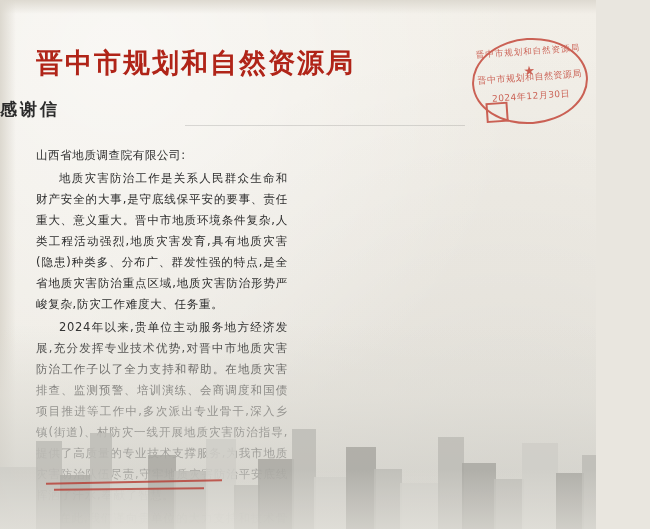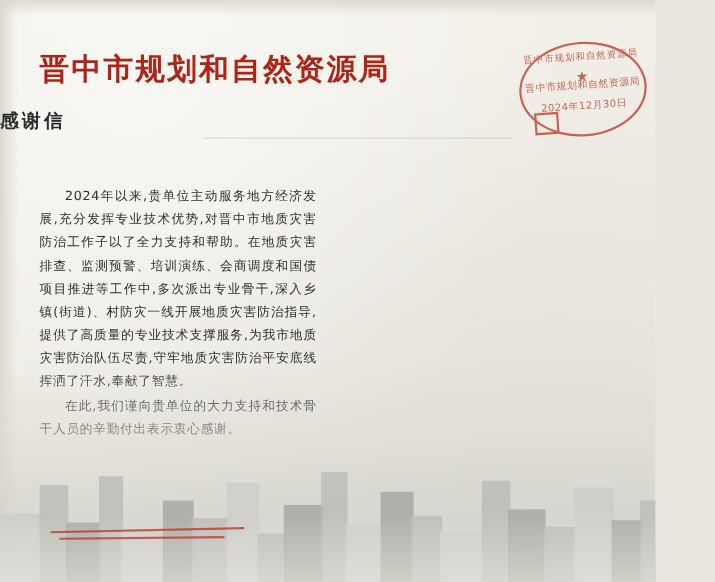--- a/index.html
+++ b/index.html
@@ -239,22 +239,24 @@
     <div class="seal-arc">晋中市规划和自然资源局</div>
     <div class="seal-star">★</div>
     <div class="seal-org">晋中市规划和自然资源局</div>
     <div class="seal-date">2024年12月30日</div>
     <div class="seal-square"></div>
   </div>
 
   <div class="doc-title">感谢信</div>
   <div class="title-underline"></div>
 
+  <div class="salutation">山西省地质调查院有限公司:</div>
 
   <div class="body-text">
+    <p>地质灾害防治工作是关系人民群众生命和财产安全的大事,是守底线保平安的要事、责任重大、意义重大。晋中市地质环境条件复杂,人类工程活动强烈,地质灾害发育,具有地质灾害(隐患)种类多、分布广、群发性强的特点,是全省地质灾害防治重点区域,地质灾害防治形势严峻复杂,防灾工作难度大、任务重。</p>
     <p>2024年以来,贵单位主动服务地方经济发展,充分发挥专业技术优势,对晋中市地质灾害防治工作子以了全力支持和帮助。在地质灾害排查、监测预警、培训演练、会商调度和国债项目推进等工作中,多次派出专业骨干,深入乡镇(街道)、村防灾一线开展地质灾害防治指导,提供了高质量的专业技术支撑服务,为我市地质灾害防治队伍尽责,守牢地质灾害防治平安底线挥洒了汗水,奉献了智慧。</p>
     <p>在此,我们谨向贵单位的大力支持和技术骨干人员的辛勤付出表示衷心感谢。</p>
   </div>
 
   <div class="photo-band">
     <div class="sky"></div>
     <div class="skyline">
       <div class="bld light" style="left:0px;   width:38px; height:62px;"></div>
       <div class="bld" style="left:36px;  width:26px; height:88px;"></div>
       <div class="bld dark" style="left:60px;  width:32px; height:54px;"></div>

